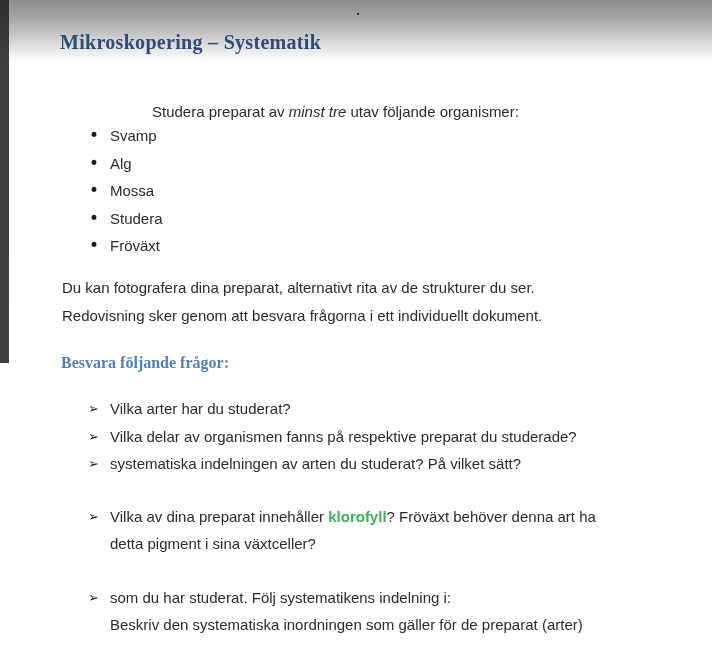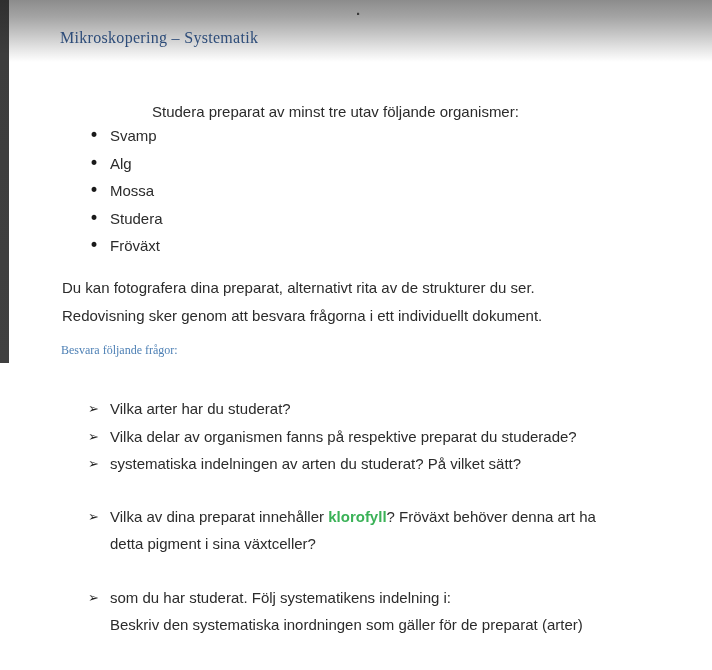--- a/index.html
+++ b/index.html
@@ -16,42 +16,42 @@
     position:absolute; left:0; top:0; width:9px; height:363px;
     background:linear-gradient(to bottom, #2f2f2f 0%, #3d3d3d 15%, #404040 100%);
     z-index:5;
   }
   .stray-dot {
     position:absolute; left:356px; top:1px; font-size:15px; font-weight:bold;
     color:#3a3a3a; z-index:4;
   }
   .page-title {
     position:absolute; left:60px; top:18px; z-index:4;
-    font-family:"Liberation Serif", serif; font-weight:normal;
-    font-size:16px; letter-spacing:0.3px; color:var(--title-color,#2d4c79);
+    font-family:"Liberation Serif", serif; font-weight:bold;
+    font-size:20px; letter-spacing:0.3px; color:var(--title-color,#2d4c79);
     white-space:nowrap;
   }
   .intro-line {
     position:absolute; left:152px; top:86px; line-height:22px; white-space:nowrap;
   }
-  .intro-line .em { }
+  .intro-line .em { font-style:italic; }
   ul.organisms {
     position:absolute; left:89px; top:122px; margin:0; padding:0; list-style:none;
   }
   ul.organisms li { display:flex; height:27.5px; line-height:27.5px; }
   ul.organisms .disc {
     width:21px; font-family:"DejaVu Sans", sans-serif; font-size:17px;
     color:#1a1a1a; line-height:27.5px;
   }
   .body-paragraph {
     position:absolute; left:62px; top:274px; line-height:27.5px; white-space:nowrap;
   }
   .questions-heading {
-    position:absolute; left:61px; top:333px;
-    font-family:"Liberation Serif", serif; font-weight:normal; font-size:12px;
+    position:absolute; left:61px; top:341px;
+    font-family:"Liberation Serif", serif; font-weight:bold; font-size:16px;
     color:var(--heading-color,#4e80b5); white-space:nowrap;
   }
   ul.questions {
     position:absolute; left:88px; top:395px; margin:0; padding:0; list-style:none;
   }
   ul.questions li { display:flex; }
   ul.questions li.gap-before-1 { margin-top:25px; }
   ul.questions li.gap-before-2 { margin-top:26px; }
   ul.questions .arrow {
     width:22px; flex:0 0 22px; font-family:"DejaVu Sans", sans-serif;

